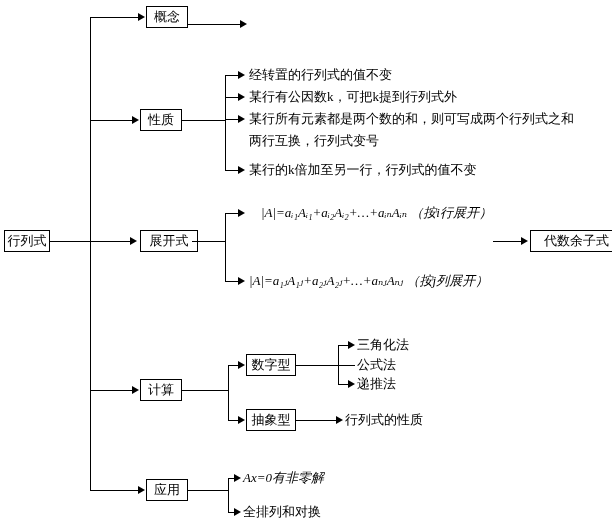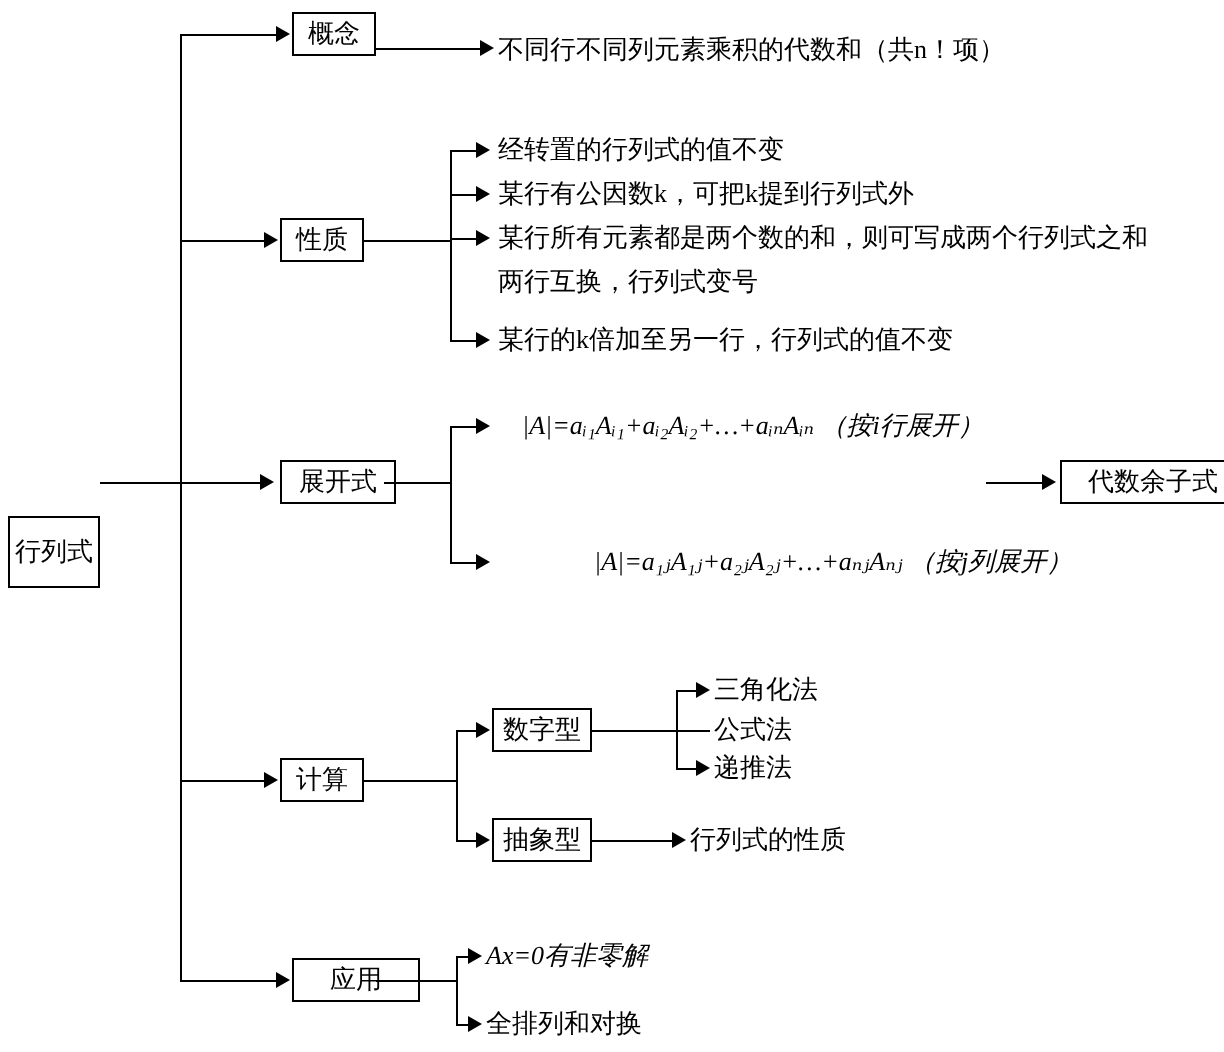--- a/index.html
+++ b/index.html
@@ -21,30 +21,29 @@
     position:absolute;font-size:13px;white-space:nowrap;
     transform:translateY(-50%);line-height:16px;
   }
   .math{font-style:italic;}
 </style>
 </head>
 <body>
 
 <div class="canvas">
 
-  <div class="node" style="left:4px;top:230px;width:46px;height:36px;margin-top:28px;">行列式</div>
+  <div class="node" style="left:4px;top:230px;width:46px;height:22px;">行列式</div>
   <div class="hl" style="left:50px;top:241px;width:40px;"></div>
   <div class="vl" style="left:90px;top:17px;height:473px;"></div>
 
   <div class="hl" style="left:90px;top:17px;width:48px;"></div>
   <div class="ah" style="left:138px;top:13px;"></div>
   <div class="node" style="left:146px;top:6px;width:42px;height:22px;">概念</div>
   <div class="hl" style="left:188px;top:24px;width:52px;"></div>
   <div class="ah" style="left:240px;top:20px;"></div>
-  <div class="leaf" style="left:249px;top:25px;">不同行不同列元素乘积的代数和（共n！项）</div>
 
   <div class="hl" style="left:90px;top:120px;width:42px;"></div>
   <div class="ah" style="left:132px;top:116px;"></div>
   <div class="node" style="left:140px;top:109px;width:42px;height:22px;">性质</div>
   <div class="hl" style="left:182px;top:120px;width:43px;"></div>
   <div class="vl" style="left:225px;top:75px;height:95px;"></div>
 
   <div class="hl" style="left:225px;top:75px;width:13px;"></div>
   <div class="ah" style="left:238px;top:71px;"></div>
   <div class="leaf" style="left:249px;top:75px;">经转置的行列式的值不变</div>
@@ -68,21 +67,21 @@
   <div class="node" style="left:140px;top:230px;width:58px;height:22px;">展开式</div>
   <div class="hl" style="left:192px;top:241px;width:33px;"></div>
   <div class="vl" style="left:225px;top:213px;height:68px;"></div>
 
   <div class="hl" style="left:225px;top:213px;width:13px;"></div>
   <div class="ah" style="left:238px;top:209px;"></div>
   <div class="leaf math" style="left:261px;top:213px;">|A|=aᵢ₁Aᵢ₁+aᵢ₂Aᵢ₂+…+aᵢₙAᵢₙ （按i行展开）</div>
 
   <div class="hl" style="left:225px;top:281px;width:13px;"></div>
   <div class="ah" style="left:238px;top:277px;"></div>
-  <div class="leaf math" style="left:249px;top:281px;margin-left:48px;">|A|=a₁ⱼA₁ⱼ+a₂ⱼA₂ⱼ+…+aₙⱼAₙⱼ （按j列展开）</div>
+  <div class="leaf math" style="left:249px;top:281px;">|A|=a₁ⱼA₁ⱼ+a₂ⱼA₂ⱼ+…+aₙⱼAₙⱼ （按j列展开）</div>
 
   <div class="hl" style="left:493px;top:241px;width:28px;"></div>
   <div class="ah" style="left:521px;top:237px;"></div>
   <div class="node" style="left:530px;top:230px;width:93px;height:22px;">代数余子式</div>
 
   <div class="hl" style="left:90px;top:390px;width:42px;"></div>
   <div class="ah" style="left:132px;top:386px;"></div>
   <div class="node" style="left:140px;top:379px;width:42px;height:22px;">计算</div>
   <div class="hl" style="left:182px;top:390px;width:46px;"></div>
   <div class="vl" style="left:228px;top:365px;height:55px;"></div>
@@ -107,21 +106,21 @@
   <div class="hl" style="left:338px;top:384px;width:10px;"></div>
   <div class="ah" style="left:348px;top:380px;"></div>
   <div class="leaf" style="left:357px;top:384px;">递推法</div>
 
   <div class="hl" style="left:296px;top:420px;width:40px;"></div>
   <div class="ah" style="left:336px;top:416px;"></div>
   <div class="leaf" style="left:345px;top:420px;">行列式的性质</div>
 
   <div class="hl" style="left:90px;top:490px;width:48px;"></div>
   <div class="ah" style="left:138px;top:486px;"></div>
-  <div class="node" style="left:146px;top:479px;width:64px;height:22px;font-family:Liberation Mono, monospace;">应用</div>
+  <div class="node" style="left:146px;top:479px;width:42px;height:22px;font-family:Liberation Mono, monospace;">应用</div>
   <div class="hl" style="left:188px;top:490px;width:40px;"></div>
   <div class="vl" style="left:228px;top:478px;height:34px;"></div>
 
   <div class="hl" style="left:228px;top:478px;width:6px;"></div>
   <div class="ah" style="left:234px;top:474px;"></div>
   <div class="leaf math" style="left:243px;top:478px;">Ax=0有非零解</div>
 
   <div class="hl" style="left:228px;top:512px;width:6px;"></div>
   <div class="ah" style="left:234px;top:508px;"></div>
   <div class="leaf" style="left:243px;top:512px;">全排列和对换</div>

